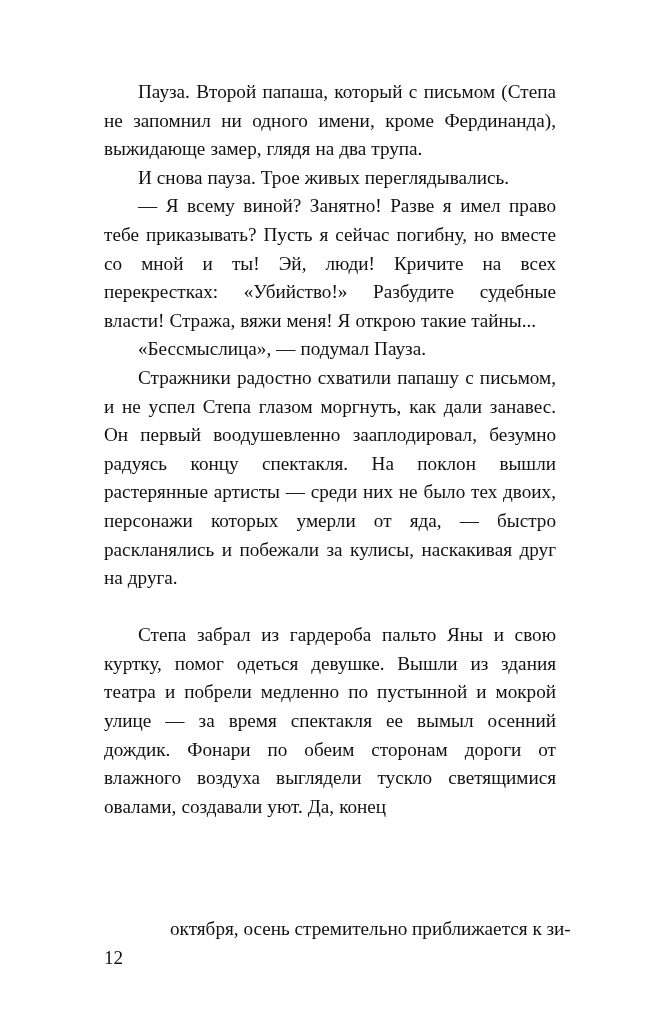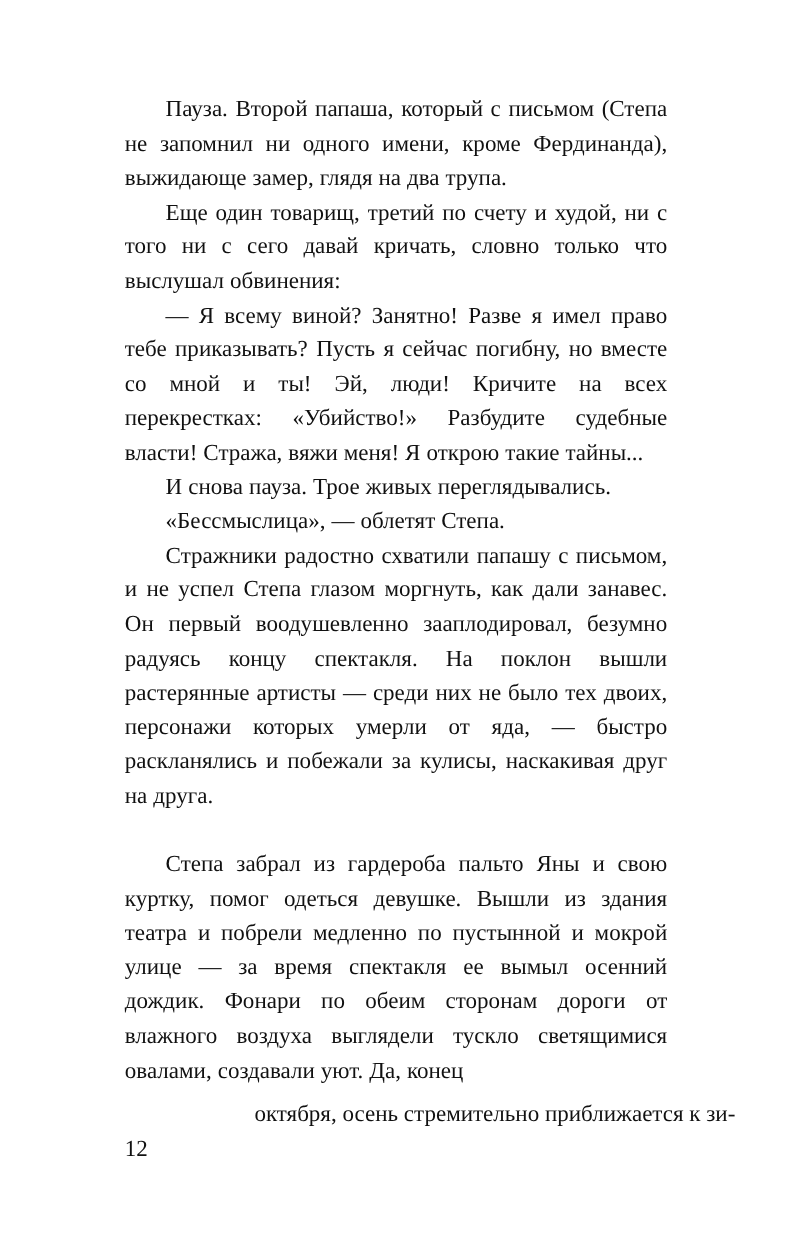--- a/index.html
+++ b/index.html
@@ -58,34 +58,32 @@
     flex: 0 0 66px;
     font-size: 19.2px;
   }
   .folio-num.blank {
     color: transparent;
   }
   .folio-text {
     flex: 1 1 auto;
     text-align: justify;
     white-space: nowrap;
-    margin-left: 42px;
   }
 </style>
 </head>
 <body>
 
 <div class="page">
 
   <div class="text-column">
     <p class="para">Пауза. Второй папаша, который с письмом (Степа не запомнил ни одного имени, кроме Фердинанда), выжидающе замер, глядя на два трупа.</p>
-    <p class="para">Еще один товарищ, третий по счету и худой, ни с того ни с сего давай кричать, словно только что выслушал обвинения:</p>
+    <p class="para">И снова пауза. Трое живых переглядывались.</p>
     <p class="para">— Я всему виной? Занятно! Разве я имел право тебе приказывать? Пусть я сейчас погибну, но вместе со мной и ты! Эй, люди! Кричите на всех перекрестках: «Убийство!» Разбудите судебные власти! Стража, вяжи меня! Я открою такие тайны...</p>
-    <p class="para">И снова пауза. Трое живых переглядывались.</p>
-    <p class="para">«Бессмыслица», — облетят Степа.</p>
+    <p class="para">«Бессмыслица», — подумал Пауза.</p>
     <p class="para">Стражники радостно схватили папашу с письмом, и не успел Степа глазом моргнуть, как дали занавес. Он первый воодушевленно зааплодировал, безумно радуясь концу спектакля. На поклон вышли растерянные артисты — среди них не было тех двоих, персонажи которых умерли от яда, — быстро раскланялись и побежали за кулисы, наскакивая друг на друга.</p>
     <p class="para gap-before">Степа забрал из гардероба пальто Яны и свою куртку, помог одеться девушке. Вышли из здания театра и побрели медленно по пустынной и мокрой улице — за время спектакля ее вымыл осенний дождик. Фонари по обеим сторонам дороги от влажного воздуха выглядели тускло светящимися овалами, создавали уют. Да, конец</p>
   </div>
 
   <div class="folio-row">
     <div class="folio-line">
       <span class="folio-num blank">12</span>
       <span class="folio-text">октября, осень стремительно приближается к зи-</span>
     </div>
     <div class="folio-line">

